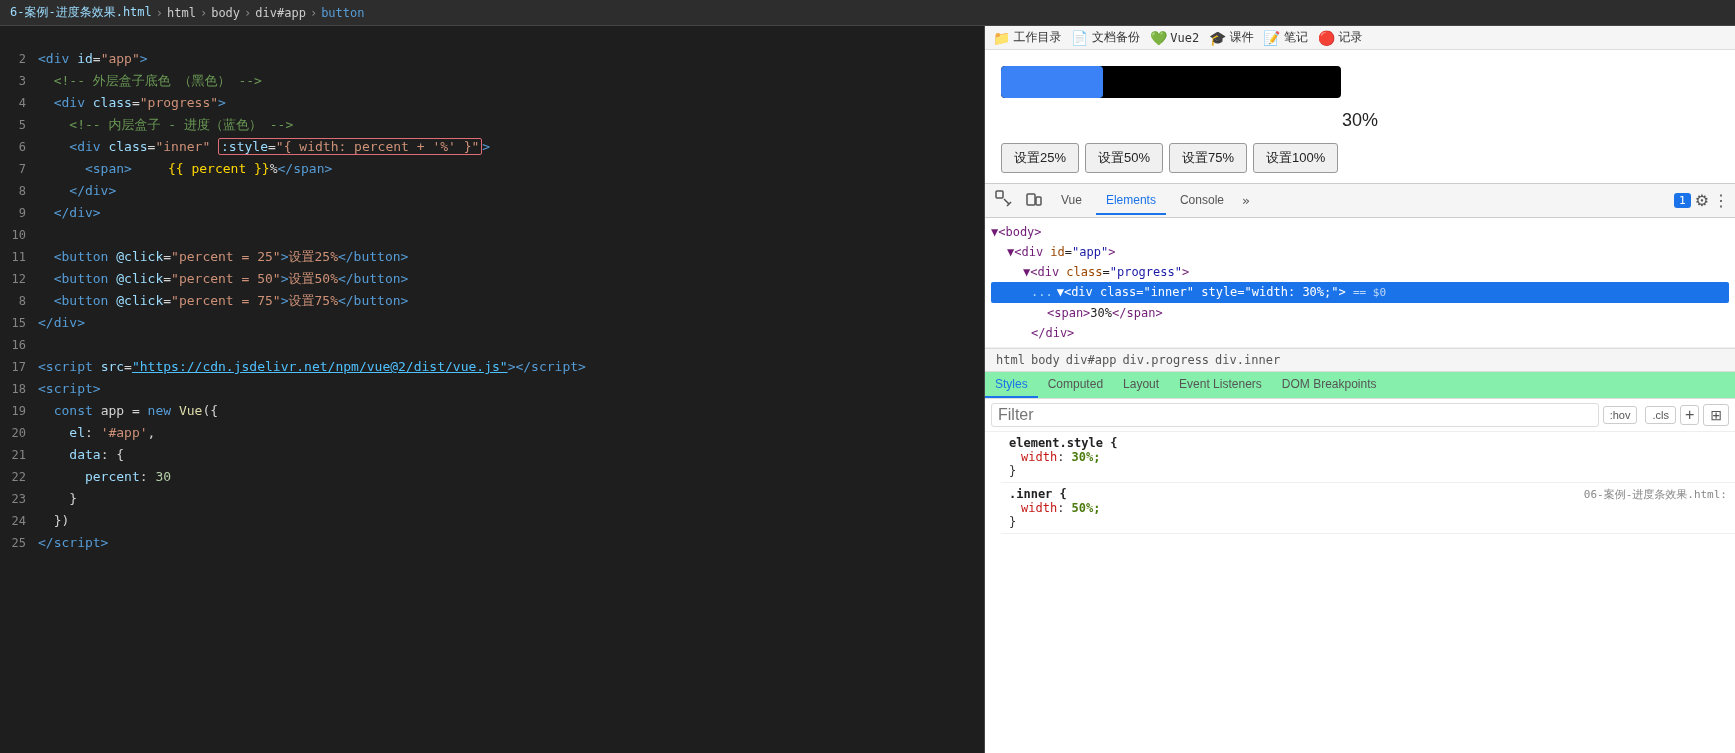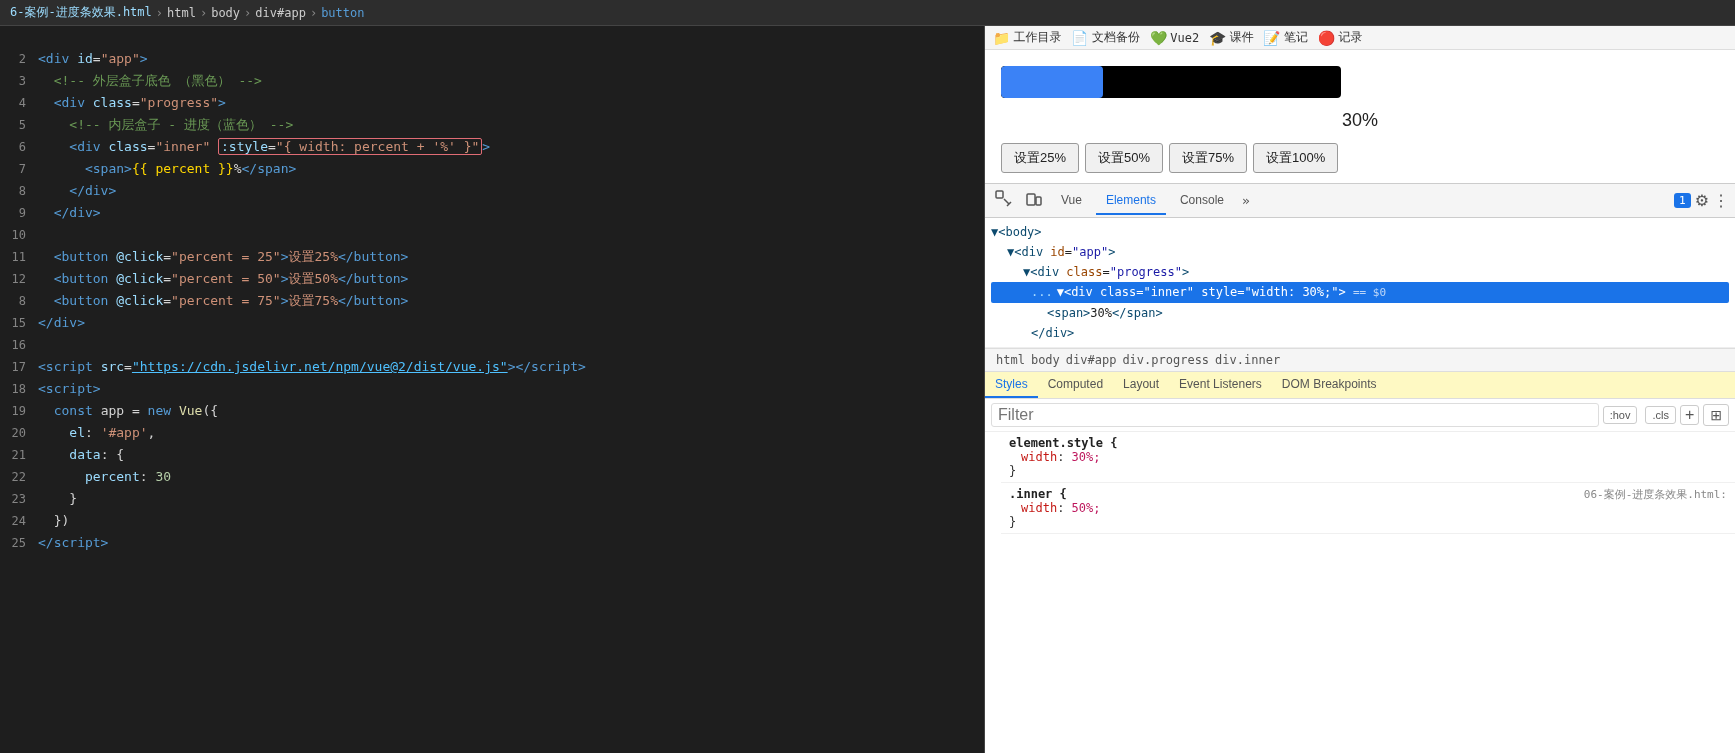--- a/index.html
+++ b/index.html
@@ -63,21 +63,21 @@
       padding-right: 10px;
     }
 
     
     .kw { color: #569cd6; }
     .attr { color: #9cdcfe; }
     .val { color: #ce9178; }
     .cmt { color: #6a9955; }
     .fn { color: #dcdcaa; }
     .num { color: #b5cea8; }
-    .vue-expr { color: #ffd700; }
+    .vue-expr { color: #ffd700; margin-left: 36px; }
     .url-link { color: #4fc1ff; text-decoration: underline; }
 
     
     .right-panel {
       flex: 1;
       display: flex;
       flex-direction: column;
       background: #fff;
       overflow: hidden;
     }
@@ -236,21 +236,21 @@
       border-bottom: 1px solid #eee;
     }
 
     .tree-line {
       display: flex;
       align-items: center;
       padding: 1px 0;
       line-height: 18px;
     }
     .tree-line.selected { background: #1a73e8; color: #fff; border-radius: 2px; }
-    .tag-blue { color: #0c4a6e; }
+    .tag-blue { color: #701a75; }
     .attr-green { color: #994500; }
     .val-str { color: #1a1aa6; }
 
     
     .path-bar {
       display: flex;
       align-items: center;
       background: #f5f5f5;
       border-top: 1px solid #ddd;
       border-bottom: 1px solid #ddd;
@@ -269,21 +269,21 @@
     
     .styles-panel {
       flex: 1;
       overflow-y: auto;
       background: #fff;
     }
 
     .styles-tabs {
       display: flex;
       border-bottom: 1px solid #ddd;
-      background: #fef9c3;
+      background: #86efac;
       flex-shrink: 0;
     }
     .styles-tab {
       padding: 5px 10px;
       font-size: 12px;
       cursor: pointer;
       color: #555;
       border-bottom: 2px solid transparent;
       background: none;
       border-top: none;
@@ -325,21 +325,21 @@
       padding: 4px 8px;
       font-size: 12px;
       font-family: monospace;
       border-bottom: 1px solid #f0f0f0;
       color: #222;
       margin-left: 16px;
     }
     .styles-selector { color: #222; font-weight: bold; }
     .styles-prop { color: #c41a16; margin-left: 12px; }
     .styles-colon { color: #333; }
-    .styles-propval { color: #be185d; }
+    .styles-propval { color: #4d7c0f; font-weight: bold; }
     .styles-brace { color: #333; }
     .styles-source {
       float: right;
       color: #888;
       font-size: 11px;
     }
   </style>
 </head>
 <body>
 

